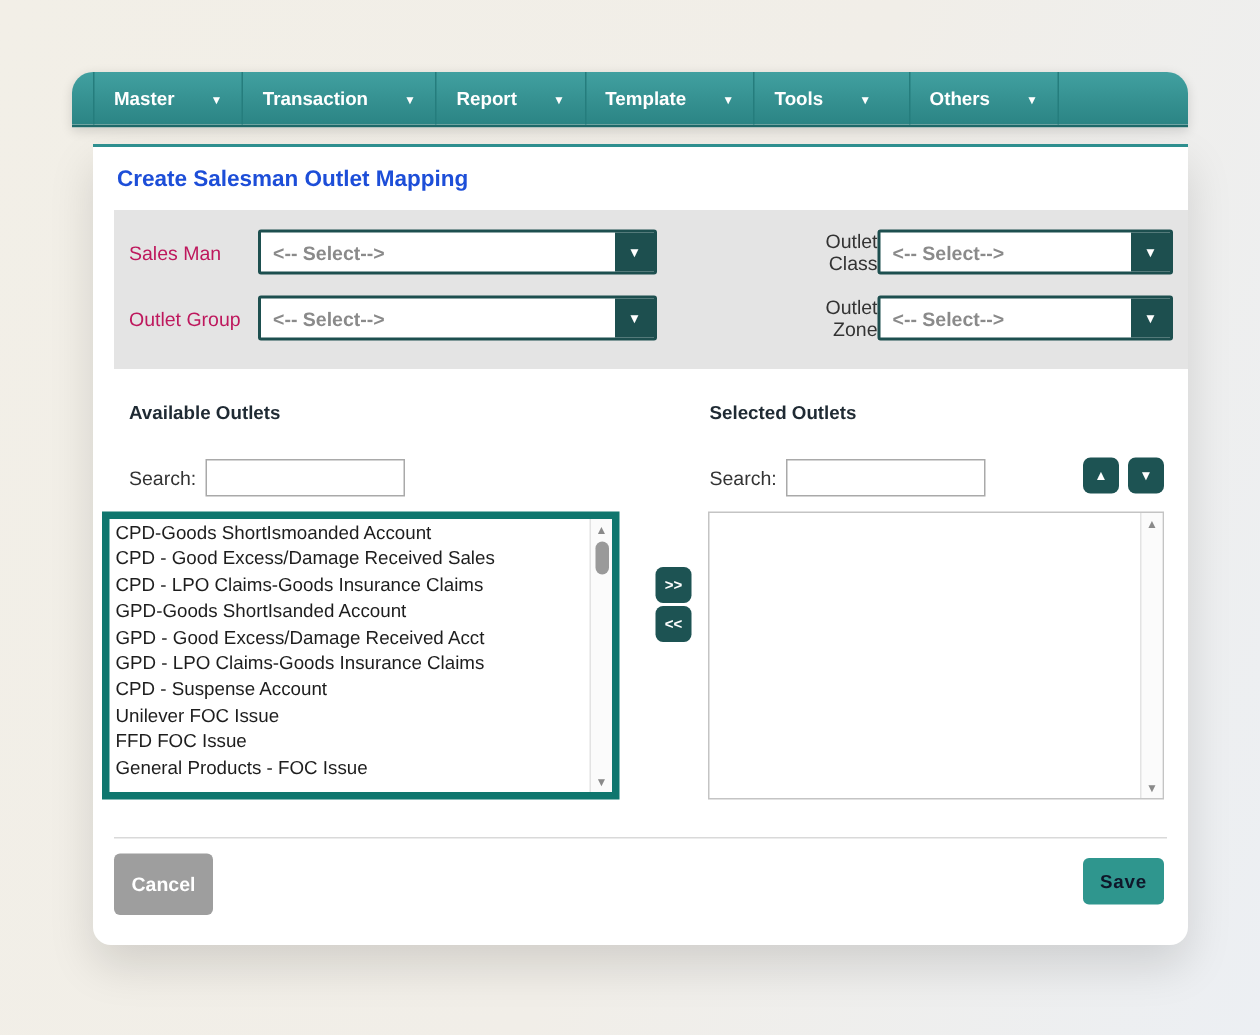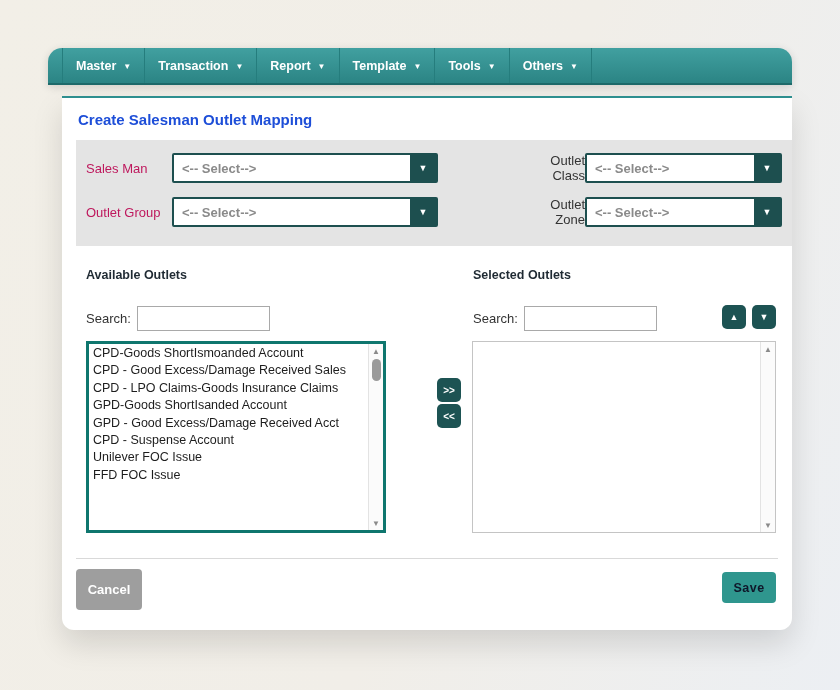--- a/index.html
+++ b/index.html
@@ -13,25 +13,25 @@
   
   .navbar {
     position:absolute; left:48px; top:48px; width:744px; height:37px;
     background:linear-gradient(180deg,#41a0a0 0%,#2b8484 100%);
     border-bottom:2px solid #1e6a6a;
     border-radius:14px 14px 0 0;
     display:flex; align-items:stretch; padding-left:14px;
     box-shadow:0 2px 8px rgba(0,0,0,0.14);
   }
   .nav-item {
-    display:flex; align-items:center; gap:7px; padding:0 13px;
+    display:flex; align-items:center; gap:24px; padding:0 13px;
     color:#fff; font-size:12.5px; font-weight:bold;
     border-left:1px solid #257d7d; cursor:pointer; white-space:nowrap;
   }
-  .nav-item:last-of-type { border-right:1px solid #257d7d; }
+  .nav-item:last-of-type { border-right:1px solid #257d7d;margin-left:12px; }
   .nav-caret { font-size:8px; margin-top:1px; }
 
   
   .card {
     position:absolute; left:62px; top:96px; width:730px; height:534px;
     background:#fff; border-top:2px solid #2e8f8f;
     border-radius:0 0 12px 12px;
     box-shadow:0 14px 30px rgba(0,0,0,0.13);
   }
   .page-title { position:absolute; left:16px; top:13px; color:#1d4ed8; font-size:15px; }
@@ -64,21 +64,21 @@
   .search-label { font-size:13px; color:#333; margin-right:6px; }
   .search-input { width:133px; height:25px; border:1px solid #a9a9a9; background:#fff; font-size:13px; padding:0 5px; }
 
   .reorder-group { position:absolute; left:660px; top:207px; display:flex; gap:6px; }
   .sq-btn {
     width:24px; height:24px; background:#1d5353; border:none; border-radius:5px;
     color:#fff; font-size:9px; display:flex; align-items:center; justify-content:center; cursor:pointer;
   }
 
   .listbox { position:absolute; top:243px; height:192px; background:#fff; overflow:hidden; }
-  #avail-list { left:24px; width:300px; border:3px solid #0f766e; }
+  #avail-list { left:6px; width:345px; border:5px solid #0f766e; }
   #sel-list  { left:410px; width:304px; border:1px solid #c4c4c4; }
   .list-items { position:absolute; left:0; top:1px; right:16px; overflow:hidden; }
   .list-item { font-size:12.5px; color:#1d1d1d; line-height:17.4px; padding-left:4px; white-space:nowrap; cursor:pointer; }
 
   .scrollbar {
     position:absolute; right:0; top:0; bottom:0; width:15px;
     background:#fbfbfb; border-left:1px solid #e3e3e3;
     display:flex; flex-direction:column; align-items:center;
   }
   .scroll-arrow { height:14px; width:100%; display:flex; align-items:center; justify-content:center; font-size:8px; color:#8a8a8a; cursor:pointer; }
@@ -186,23 +186,25 @@
       </button>
   </div>
 
   <div class="listbox" id="avail-list">
     <div class="list-items">
       <div class="list-item">CPD-Goods ShortIsmoanded Account</div>
       <div class="list-item">CPD - Good Excess/Damage Received Sales</div>
       <div class="list-item">CPD - LPO Claims-Goods Insurance Claims</div>
       <div class="list-item">GPD-Goods ShortIsanded Account</div>
       <div class="list-item">GPD - Good Excess/Damage Received Acct</div>
+      <div class="list-item">GPD - LPO Claims-Goods Insurance Claims</div>
       <div class="list-item">CPD - Suspense Account</div>
       <div class="list-item">Unilever FOC Issue</div>
       <div class="list-item">FFD FOC Issue</div>
+      <div class="list-item">General Products - FOC Issue</div>
     </div>
     <div class="scrollbar">
       <div class="scroll-arrow">▲</div>
       <div class="scroll-thumb"></div>
       <div class="scroll-spacer"></div>
       <div class="scroll-arrow">▼</div>
     </div>
   </div>
 
   <div class="transfer-group">

